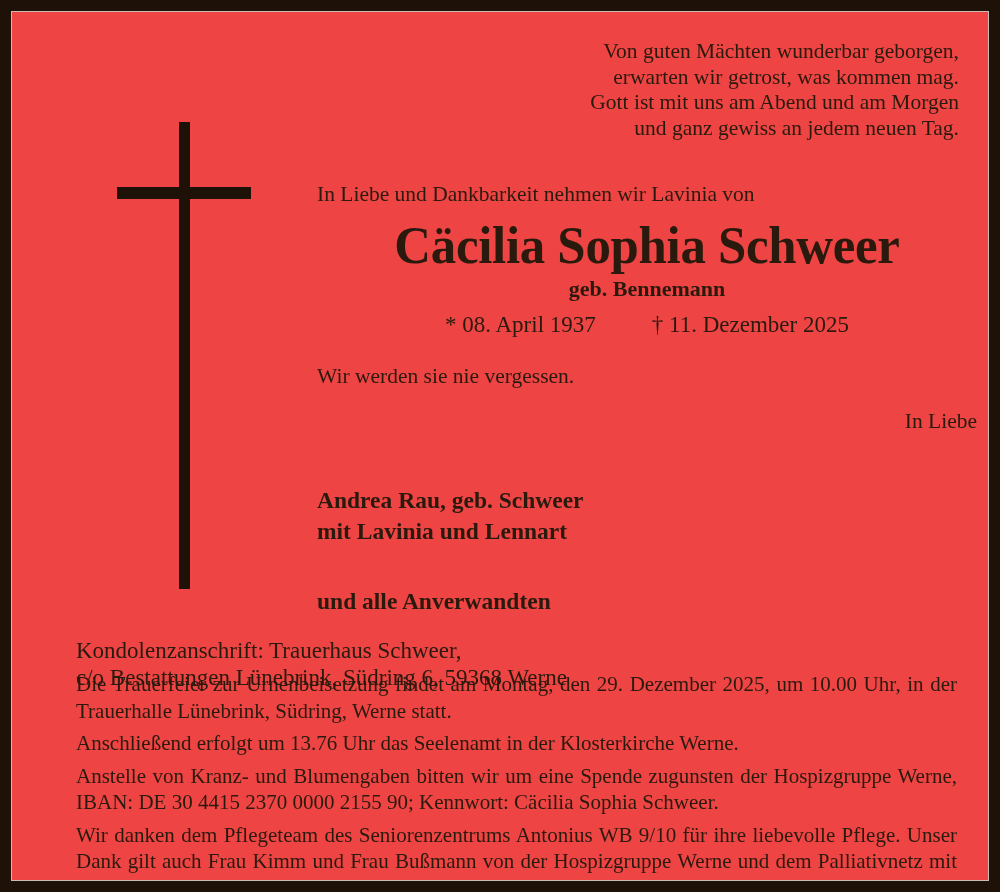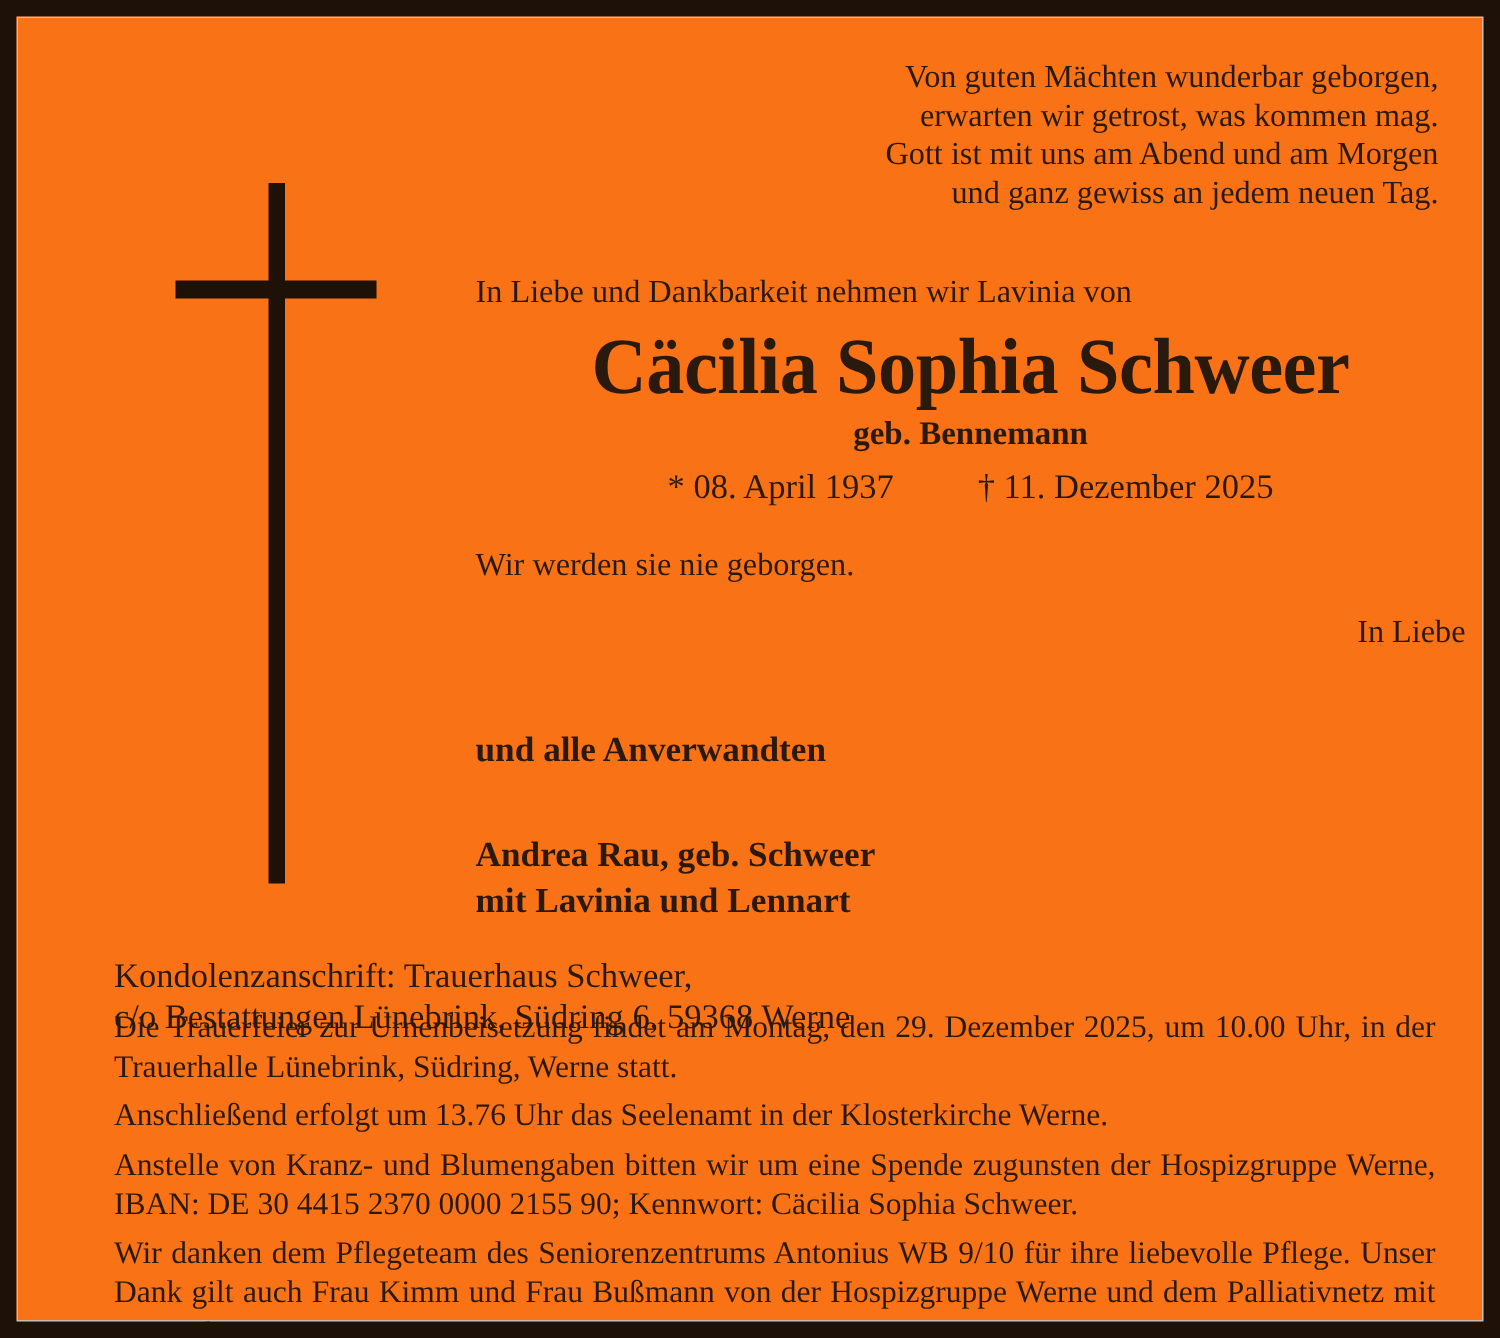--- a/index.html
+++ b/index.html
@@ -13,21 +13,21 @@
     font-family: "Liberation Serif", "DejaVu Serif", serif;
     color: #2a1a0e;
     overflow: hidden;
   }
 
   .obituary-card {
     position: relative;
     box-sizing: border-box;
     width: 1000px;
     height: 892px;
-    background: #f97316;
+    background: #ef4444;
     border: 11px solid #1e1108;
     overflow: hidden;
   }
 
   .inner-hairline {
     position: absolute;
     left: 0; top: 0; right: 0; bottom: 0;
     border: 1px solid #c9bcb4;
     pointer-events: none;
   }
@@ -194,27 +194,27 @@
 erwarten wir getrost, was kommen mag.
 Gott ist mit uns am Abend und am Morgen
 und ganz gewiss an jedem neuen Tag.</div>
 
   <div class="center-block">
     <p class="lead-line">In Liebe und Dankbarkeit nehmen wir Lavinia von</p>
     <h1 class="deceased-name">Cäcilia Sophia Schweer</h1>
     <p class="maiden-name">geb. Bennemann</p>
     <p class="dates-row"><span>* 08. April 1937</span><span class="gap"></span><span>† 11. Dezember 2025</span></p>
 
-    <p class="remember-line">Wir werden sie nie geborgen.</p>
+    <p class="remember-line">Wir werden sie nie vergessen.</p>
     <p class="in-love-line">In Liebe</p>
 
     <div class="survivors">
-      <div class="survivors-group">und alle Anverwandten</div>
       <div class="survivors-group">Andrea Rau, geb. Schweer
 mit Lavinia und Lennart</div>
+      <div class="survivors-group">und alle Anverwandten</div>
     </div>
   </div>
 
   <div class="condolence">Kondolenzanschrift: Trauerhaus Schweer,
 c/o Bestattungen Lünebrink, Südring 6, 59368 Werne</div>
 
   <div class="details">
     <p>Die Trauerfeier zur Urnenbeisetzung findet am Montag, den 29. Dezember 2025, um 10.00 Uhr, in der Trauerhalle Lünebrink, Südring, Werne statt.</p>
     <p>Anschließend erfolgt um 13.76 Uhr das Seelenamt in der Klosterkirche Werne.</p>
     <p>Anstelle von Kranz- und Blumengaben bitten wir um eine Spende zugunsten der Hospizgruppe Werne, IBAN: DE 30 4415 2370 0000 2155 90; Kennwort: Cäcilia Sophia Schweer.</p>

